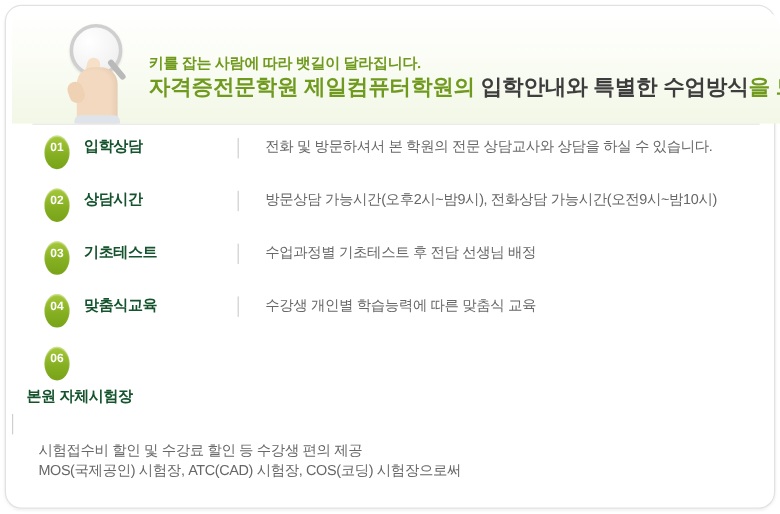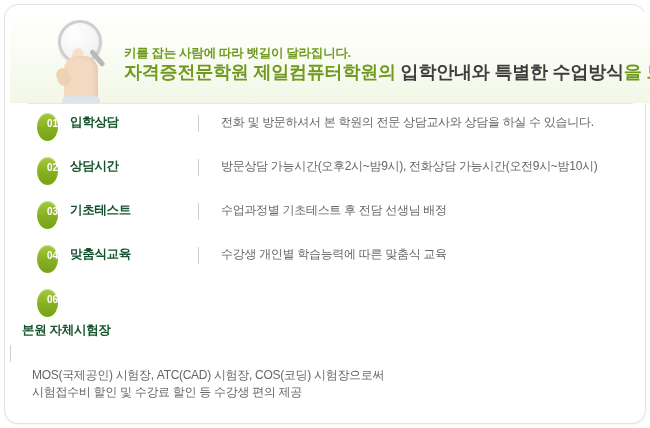--- a/index.html
+++ b/index.html
@@ -167,21 +167,21 @@
     width: 21px;
     height: 28px;
     margin-left: 27px;
     margin-top: 4px;
     border-radius: 50%;
     background: linear-gradient(to bottom, #a6c93a 0%, #86b022 55%, #79a318 100%);
     color: #ffffff;
     font-size: 10px;
     font-weight: bold;
     line-height: 21px;
-    text-align: right;
+    text-align: center;
     box-shadow: inset 0 1px 1px rgba(255,255,255,0.5);
   }
   .rowtitle {
     flex: 0 0 auto;
     width: 128px;
     margin-left: 12px;
     margin-top: 5px;
     font-size: 12.5px;
     color: #14532d;
     font-weight: bold;
@@ -257,20 +257,20 @@
         <div class="divider"></div>
         <div class="rowdesc">수강생 개인별  학습능력에 따른 맞춤식 교육</div>
       </div>
 
 
       <div class="row tall">
         <div class="badge">06</div>
         <div class="rowtitle">본원 자체시험장</div>
         <div class="divider"></div>
         <div class="rowdesc">
+          <div>시험접수비  할인 및 수강료  할인 등 수강생 편의 제공</div>
           <div>MOS(국제공인) 시험장,  ATC(CAD) 시험장,  COS(코딩) 시험장으로써</div>
-          <div>시험접수비  할인 및 수강료  할인 등 수강생 편의 제공</div>
         </div>
       </div>
 
     </div>
   </div>
 </div>
 
 </body></html>

